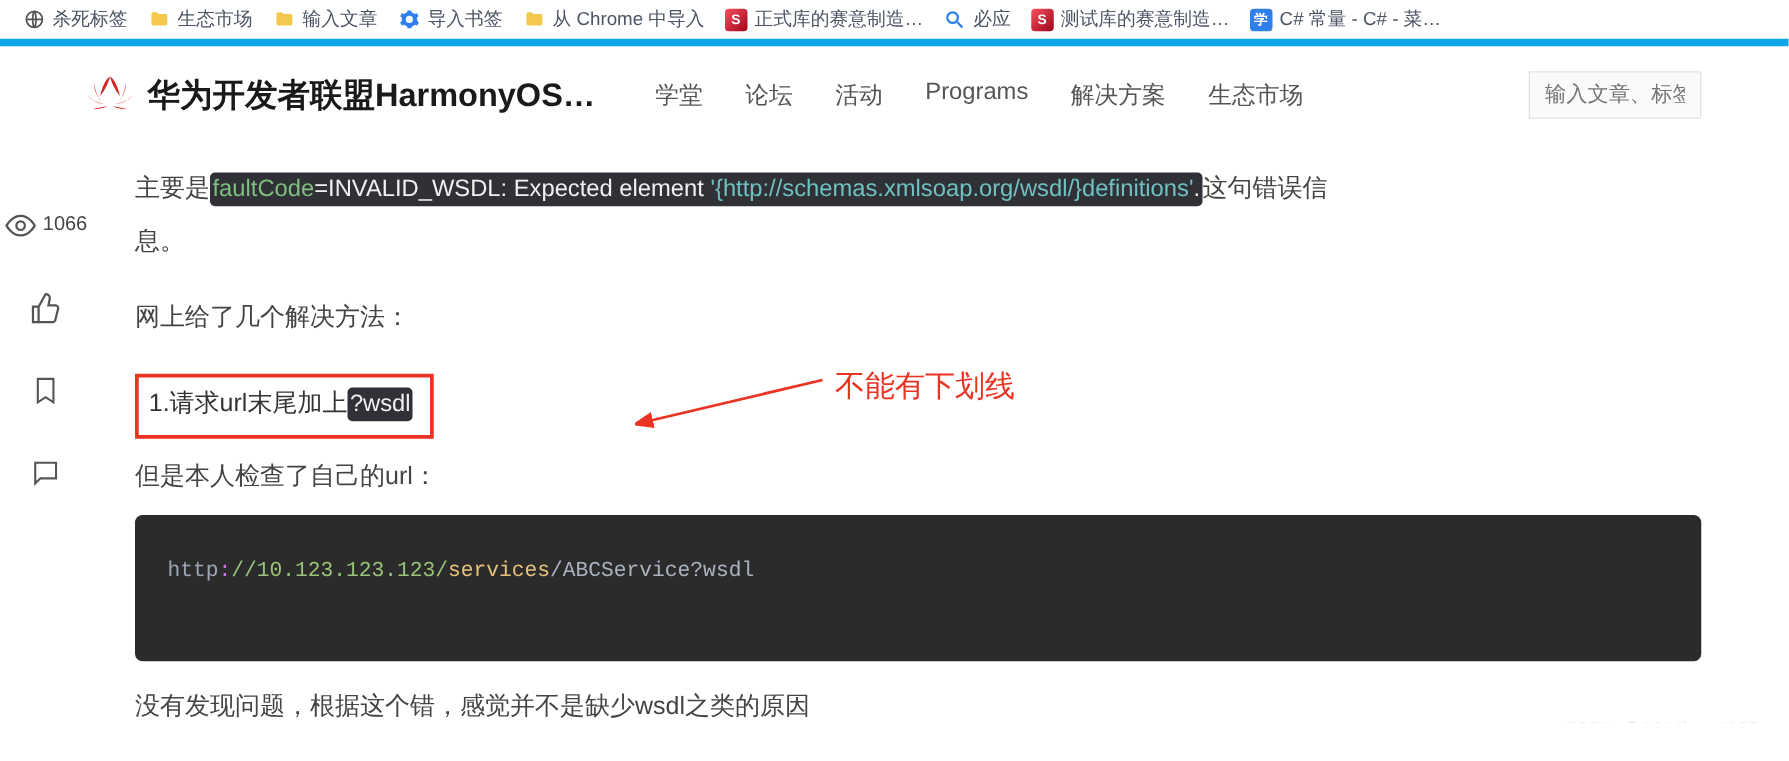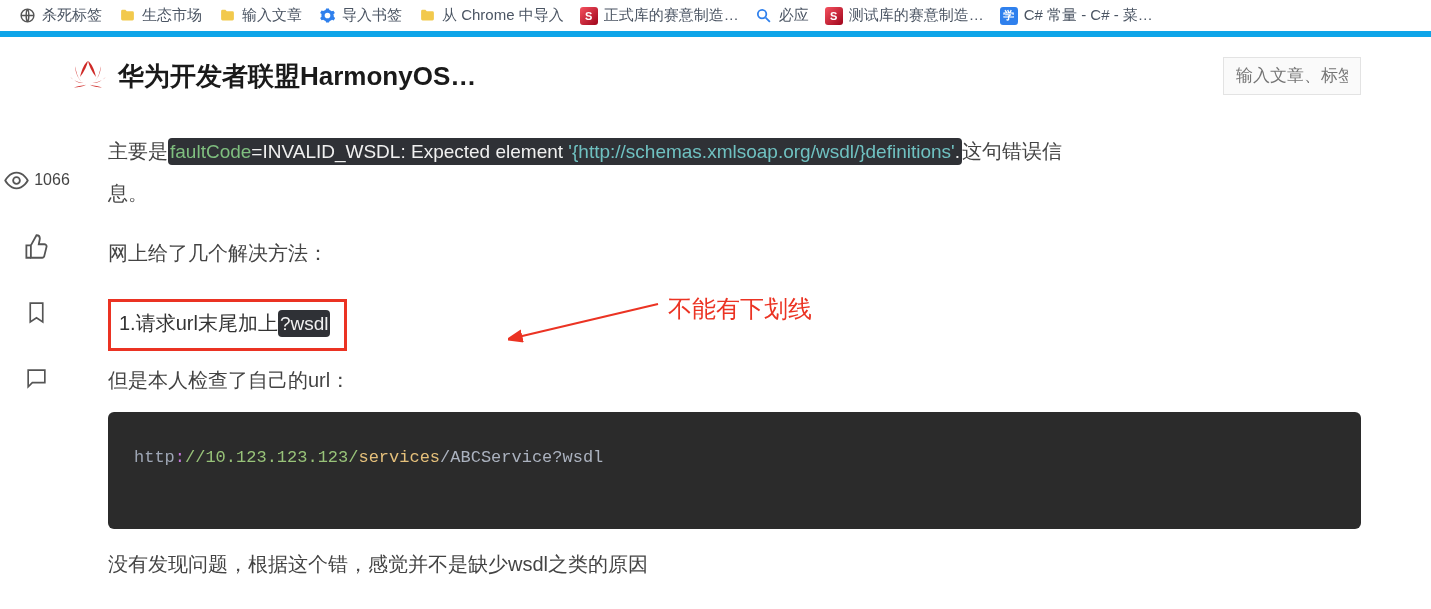--- a/index.html
+++ b/index.html
@@ -163,20 +163,28 @@
           <path d="M34 6c0 6-2 12-6 17 4-5 7-11 6-17z"></path>
           <path d="M0 18c4 4 9 7 15 7C9 24 3 22 0 18z"></path>
           <path d="M40 18c-4 4-9 7-15 7 6-1 12-3 15-7z"></path>
           <path d="M4 30c5 0 10-1 14-3-5 1-11 2-14 3z"></path>
           <path d="M36 30c-5 0-10-1-14-3 5 1 11 2 14 3z"></path>
         </g>
       </svg>
     </span>
     <span class="site-title">华为开发者联盟HarmonyOS…</span>
   </div>
+  <div class="nav-links">
+    <span class="nav-link">学堂</span>
+    <span class="nav-link">论坛</span>
+    <span class="nav-link">活动</span>
+    <span class="nav-link">Programs</span>
+    <span class="nav-link">解决方案</span>
+    <span class="nav-link">生态市场</span>
+  </div>
   <input class="search-box" placeholder="输入文章、标签" style="">
 </div>
 
 <div class="page-body">
   <div class="left-rail">
     <div class="rail-item">
       <span class="rail-icon">
         <svg viewBox="0 0 24 24" width="27" height="27" fill="none" stroke="#555" stroke-width="1.6">
             <path d="M2 12s3.5-7 10-7 10 7 10 7-3.5 7-10 7S2 12 2 12z"></path>
             <circle cx="12" cy="12" r="3"></circle>

